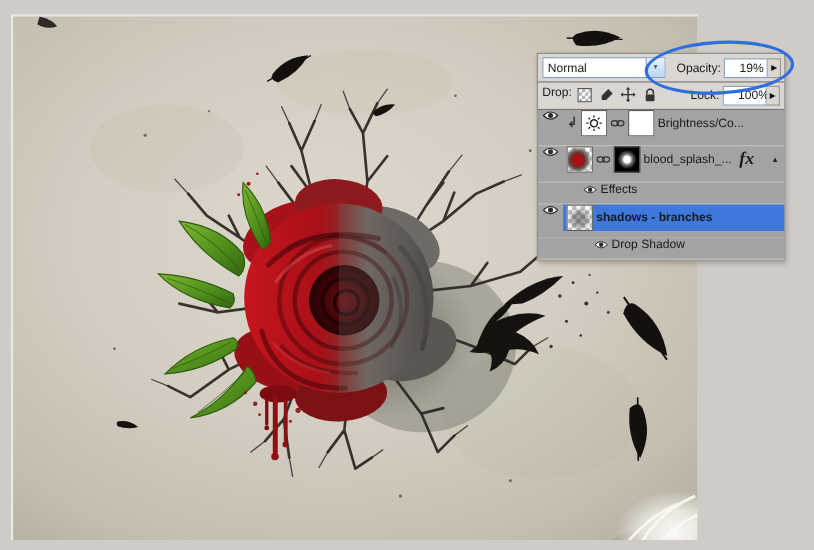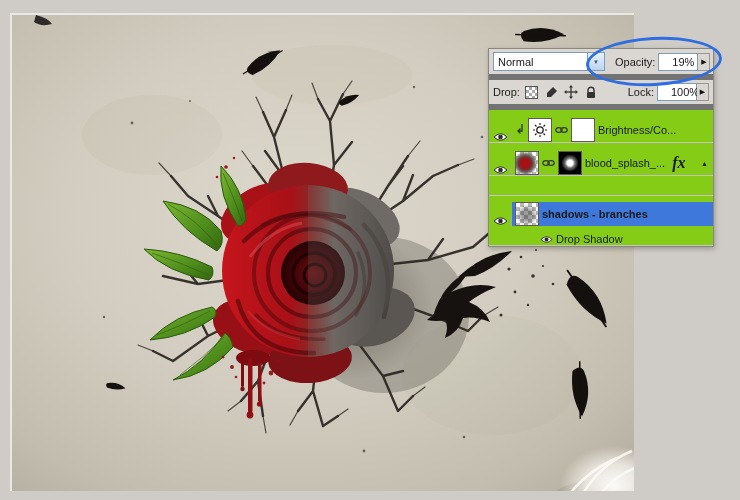--- a/index.html
+++ b/index.html
@@ -15,41 +15,41 @@
     box-sizing:content-box;
   }
   .canvas svg{display:block}
   
   .layers-panel{
     position:absolute;left:488px;top:48px;width:226px;
     background:#dad7d2;border:1px solid #8a8780;
     box-shadow:1px 2px 5px rgba(0,0,0,.25);
     font-size:11px;color:#1a1a1a;z-index:10;box-sizing:border-box;
   }
-  .hdr-row{display:flex;align-items:center;padding:3px 4px;border-bottom:6px solid #737373}
+  .hdr-row{display:flex;padding:3px 4px;border-bottom:1px solid #737373}
   .combo{display:flex;align-items:center;width:112px;height:19px;background:#fff;
     border:1px solid #7f9db9;box-sizing:border-box;flex:none;cursor:default}
   .combo-text{flex:1;padding-left:4px;white-space:nowrap;overflow:hidden}
   .combo-btn{width:16px;height:17px;background:linear-gradient(#e8f1fc,#bcd4f2);
     border-left:1px solid #7f9db9;display:flex;align-items:center;justify-content:center;
     font-size:6px;color:#35567e;flex:none}
   .lbl{margin-left:10px;white-space:nowrap}
   .valwrap{display:flex;align-items:center;margin-left:3px}
   .valbox{width:40px;height:18px;background:#fff;border:1px solid #7f9db9;box-sizing:border-box;
     display:flex;align-items:center;padding-left:13px}
   .spin{width:12px;height:18px;display:flex;align-items:center;justify-content:center;
     font-size:7px;color:#111;background:#dad7d2;border:1px solid #9a978f;border-left:none;box-sizing:border-box}
   .push-right{margin-left:auto;display:flex;align-items:center}
   .lockbtn{width:17px;height:16px;margin-left:3px;display:flex;align-items:center;justify-content:center}
   .checker-mini{width:11px;height:11px;border:1px solid #555;background-color:#fff;
     background-image:linear-gradient(45deg,#aaa 25%,transparent 25%,transparent 75%,#aaa 75%),
                      linear-gradient(45deg,#aaa 25%,transparent 25%,transparent 75%,#aaa 75%);
     background-size:6px 6px;background-position:0 0,3px 3px}
   
-  .lrow{display:flex;align-items:flex-end;height:32px;border-bottom:1px solid #c7c4bd;background:#84cc16}
+  .lrow{display:flex;align-items:flex-start;height:32px;border-bottom:1px solid #c7c4bd;background:#a3a3a3}
   .lrow.short{height:19px}
   .lrow.selected{height:30px;border-bottom:none}
   .eyecell{width:22px;border-right:1px solid #a9a69f;display:flex;align-items:center;justify-content:center;flex:none}
   .rowbody{display:flex;align-items:center;flex:1;padding-left:3px;gap:3px;min-width:0}
   .lrow.selected .rowbody{background:#3d78da}
   .thumb{width:24px;height:24px;border:1px solid #5f5c55;box-sizing:border-box;flex:none;
     position:relative;background:#fff;overflow:hidden}
   .checker{background-color:#fff;
     background-image:linear-gradient(45deg,#b9b9b9 25%,transparent 25%,transparent 75%,#b9b9b9 75%),
                      linear-gradient(45deg,#b9b9b9 25%,transparent 25%,transparent 75%,#b9b9b9 75%);
@@ -367,20 +367,28 @@
             <div class="splash"></div>
           </div>
         <span class="lname u">blood_splash_...</span>
         <span class="fx">fx</span>
         <span class="collapse">▲</span>
       </div>
     </div>
 
     <div class="lrow short">
       <div class="eyecell"></div>
+      <div class="rowbody">
+        <span class="ind1"></span>
+        <svg width="13" height="9" viewBox="0 0 15 10">
+            <path d="M1 5 Q7.5 -1.5 14 5 Q7.5 11.5 1 5 Z" fill="#f8f6f2" stroke="#2e2c29" stroke-width="1"></path>
+            <circle cx="7.5" cy="5" r="2.3" fill="#2e2c29"></circle>
+          </svg>
+        <span class="lname">Effects</span>
+      </div>
     </div>
 
     <div class="lrow selected">
       <div class="eyecell">
         <svg width="15" height="10" viewBox="0 0 15 10">
             <path d="M1 5 Q7.5 -1.5 14 5 Q7.5 11.5 1 5 Z" fill="#f8f6f2" stroke="#2e2c29" stroke-width="1"></path>
             <circle cx="7.5" cy="5" r="2.3" fill="#2e2c29"></circle>
           </svg>
       </div>
       <div class="rowbody">

